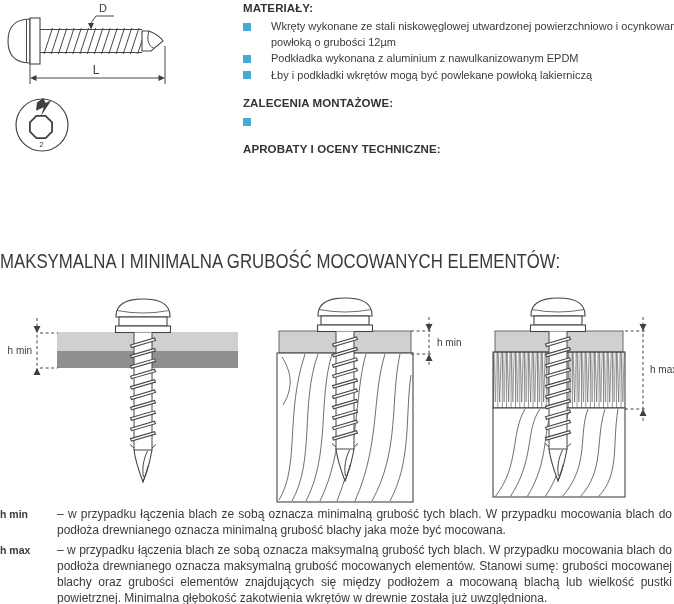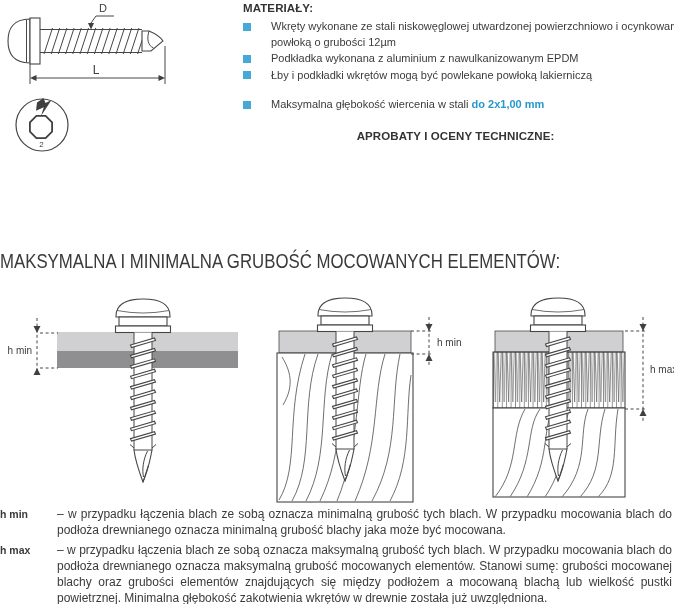--- a/index.html
+++ b/index.html
@@ -9,21 +9,21 @@
   
   #right-col{position:absolute;left:196px;top:2px;width:472px;}
   .sec-heading{font-size:11.5px;font-weight:700;color:#333;margin:0 0 5px 0;letter-spacing:.1px;}
   .sec{margin-bottom:0;margin-left:47px;}
   .list{width:470px;}
   .b-item{display:flex;gap:20px;font-size:11px;line-height:15.5px;margin:0 0 1px 0;}
   .bullet{flex:none;width:8px;height:8px;background:#46abd4;margin-top:3.5px;}
   .b-text{display:block;}
   .hl{color:#2798c9;font-weight:700;}
   #sec-assembly{margin-top:14px;}
-  #sec-approvals{margin-top:17px;text-align:center;}
+  #sec-approvals{margin-top:17px;}
 
   
   #section-title{position:absolute;left:0;top:250px;font-size:20px;font-weight:400;color:#3a3a3a;
         white-space:nowrap;transform:scaleX(0.84);transform-origin:left center;letter-spacing:0;}
 
   
   .wl{fill:#fff;stroke:#464646;stroke-width:1.1;}
   .ln{stroke:#464646;stroke-width:1;fill:none;}
   .thin{stroke:#4a4a4a;stroke-width:.8;fill:none;}
   .dash{stroke:#474747;stroke-width:1;fill:none;stroke-dasharray:3,2.6;}
@@ -100,24 +100,24 @@
             <span class="bullet"></span>
             <span class="b-text">Podkładka wykonana z aluminium z nawulkanizowanym EPDM</span>
           </div>
           <div class="b-item">
             <span class="bullet"></span>
             <span class="b-text">Łby i podkładki wkrętów mogą być powlekane powłoką lakierniczą</span>
           </div>
         </div>
     </div>
     <div class="sec" id="sec-assembly">
+      <h3 class="sec-heading">ZALECENIA MONTAŻOWE:</h3>
       <div class="list">
           <div class="b-item">
             <span class="bullet"></span>
-            <span class="b-text">Maksymalna głębokość wiercenia w stali <b class="hl">do 2x1,00 mm</b></span>
           </div>
         </div>
     </div>
     <div class="sec" id="sec-approvals">
       <h3 class="sec-heading">APROBATY I OCENY TECHNICZNE:</h3>
     </div>
   </div>
 
   <div id="section-title">MAKSYMALNA I MINIMALNA GRUBOŚĆ MOCOWANYCH ELEMENTÓW:</div>
 

